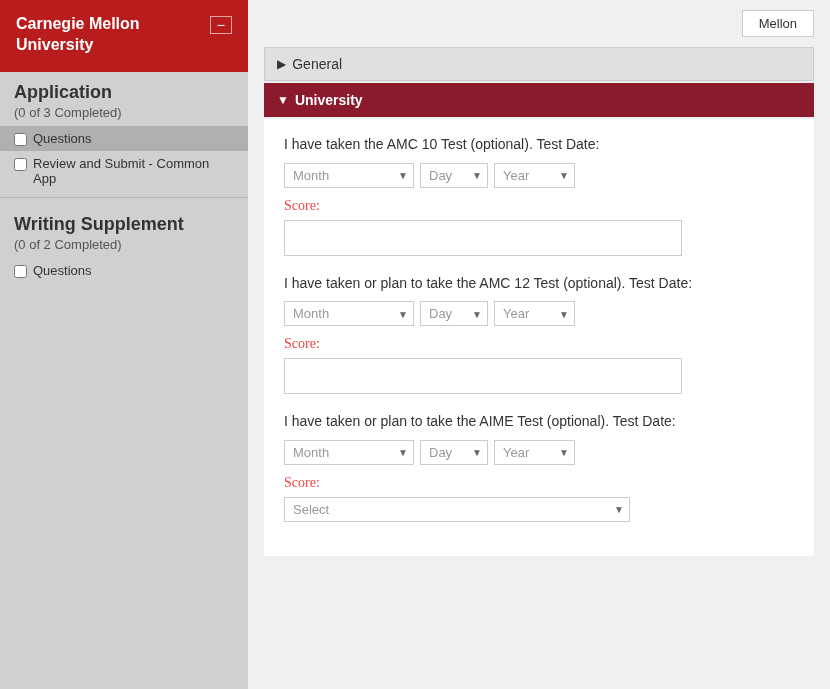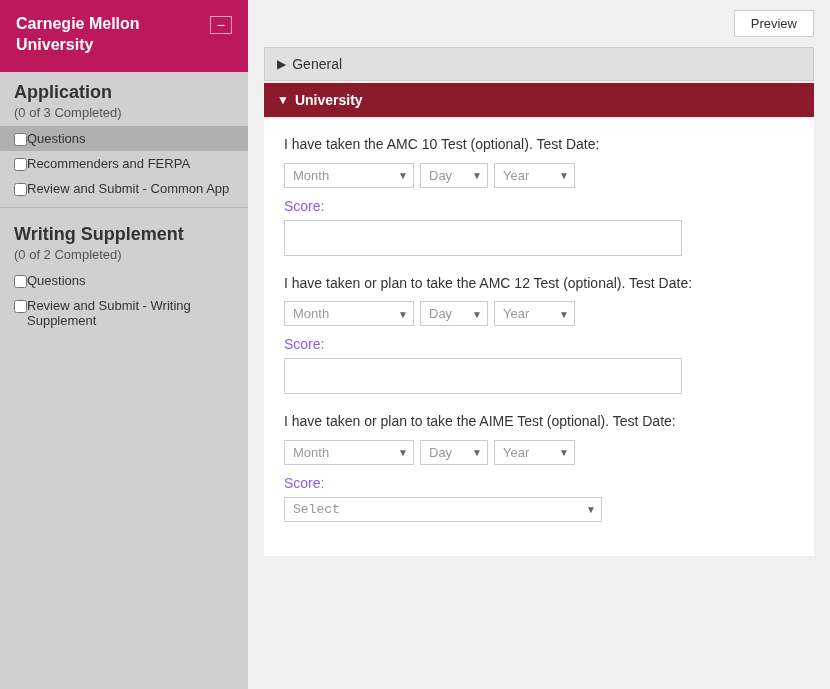--- a/index.html
+++ b/index.html
@@ -17,21 +17,21 @@
     .sidebar {
       width: 248px;
       min-width: 248px;
       background: #d0d0d0;
       display: flex;
       flex-direction: column;
       height: 689px;
     }
 
     .sidebar-header {
-      background: #be185d;
+      background: #b91c1c;
       color: white;
       padding: 14px 16px;
       font-size: 16px;
       font-weight: bold;
       display: flex;
       justify-content: space-between;
       align-items: flex-start;
       min-height: 72px;
     }
 
@@ -63,21 +63,21 @@
       padding: 0 14px 6px 14px;
     }
 
     .sidebar-item {
       display: flex;
       align-items: flex-start;
       padding: 5px 14px;
       cursor: pointer;
       color: #333;
       font-size: 13px;
-      gap: 0;
+      gap: 6px;
     }
 
     .sidebar-item.active {
       background: #b0b0b0;
     }
 
     .sidebar-item input[type="checkbox"] {
       margin-top: 2px;
       flex-shrink: 0;
     }
@@ -196,26 +196,27 @@
       font-size: 13px;
       color: #999;
       cursor: pointer;
       appearance: none;
       -webkit-appearance: none;
     }
 
     .select-wrapper.month select { width: 130px; }
     .select-wrapper.day select { width: 68px; }
     .select-wrapper.year select { width: 81px; }
-    .select-wrapper.score-select select { width: 318px; font-family: Liberation Mono, monospace; }
+    .select-wrapper.score-select select { width: 346px; }
 
     .score-label {
       font-size: 14px;
-      color: #8b5cf6;
+      color: #ef4444;
       margin-bottom: 6px;
+      font-family: Liberation Serif, serif;
     }
 
     .score-input {
       width: 398px;
       height: 36px;
       border: 1px solid #ccc;
       background: white;
       padding: 4px 8px;
       font-size: 13px;
       display: block;
@@ -232,49 +233,41 @@
   </div>
 
   <div class="sidebar-section-label">Application</div>
   <div class="sidebar-section-sub">(0 of 3 Completed)</div>
 
   <div class="sidebar-item active">
     <input type="checkbox" style="">
     <span>Questions</span>
   </div>
 
-  <div class="sidebar-item">
-    <input type="checkbox" style="">
-    <span>Recommenders and FERPA</span>
-  </div>
 
   <div class="sidebar-item">
     <input type="checkbox" style="">
     <span>Review and Submit - Common App</span>
   </div>
 
   <hr class="sidebar-divider">
 
   <div class="sidebar-section-label">Writing Supplement</div>
   <div class="sidebar-section-sub">(0 of 2 Completed)</div>
 
   <div class="sidebar-item">
     <input type="checkbox" style="">
     <span>Questions</span>
   </div>
 
-  <div class="sidebar-item">
-    <input type="checkbox" style="">
-    <span>Review and Submit - Writing Supplement</span>
-  </div>
 </div>
 
 <div class="main-content">
   <div class="main-header">
-    <button class="preview-button">Preview</button>
+    <button class="preview-button">Mellon</button>
   </div>
 
   <div class="main-body">
 
     <div class="section-bar collapsed">
       <span class="section-arrow">▶</span>
       <span>General</span>
     </div>
 
     <div class="section-bar expanded">

